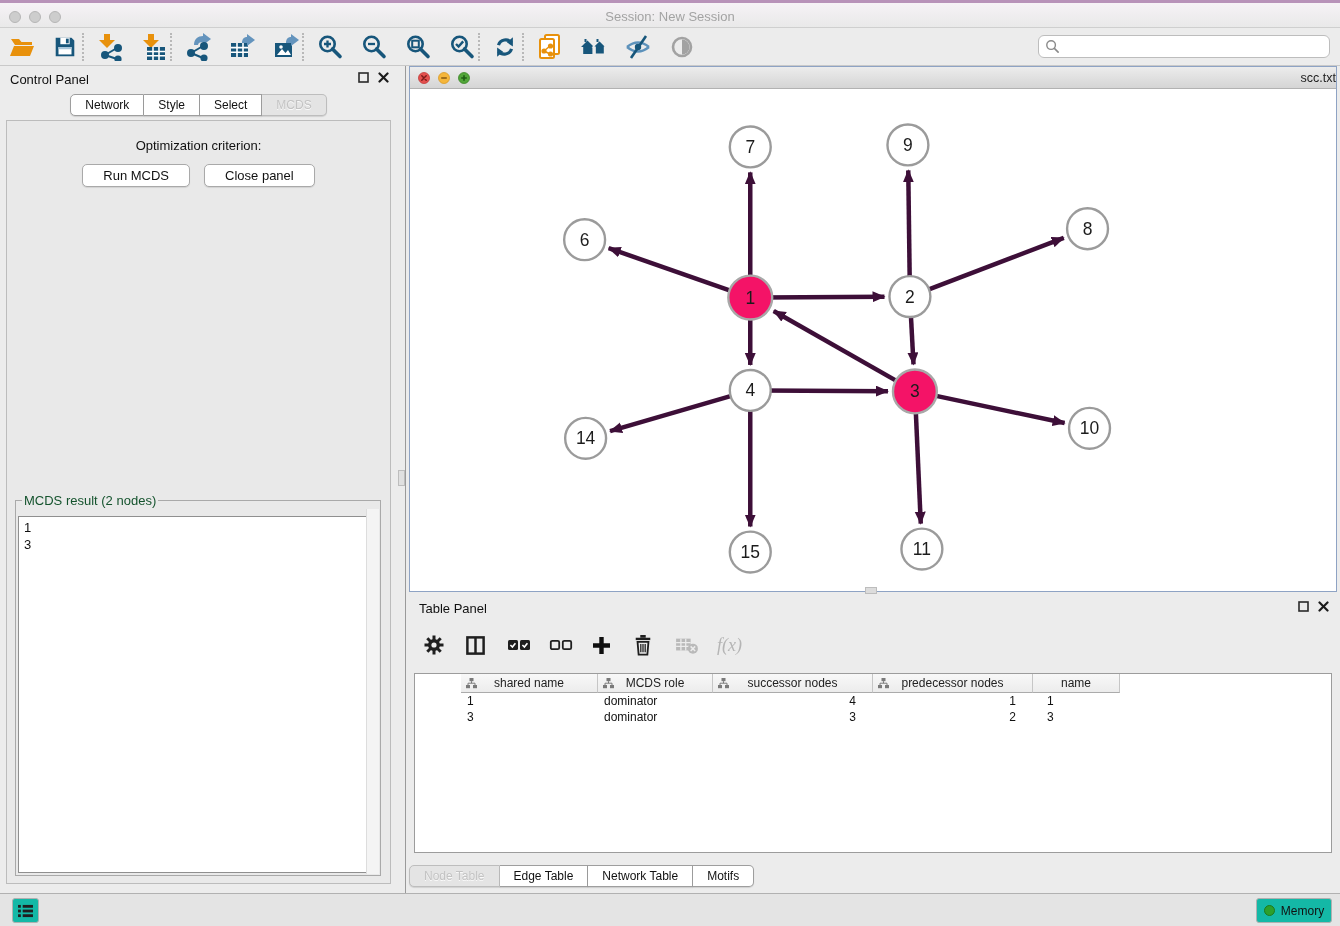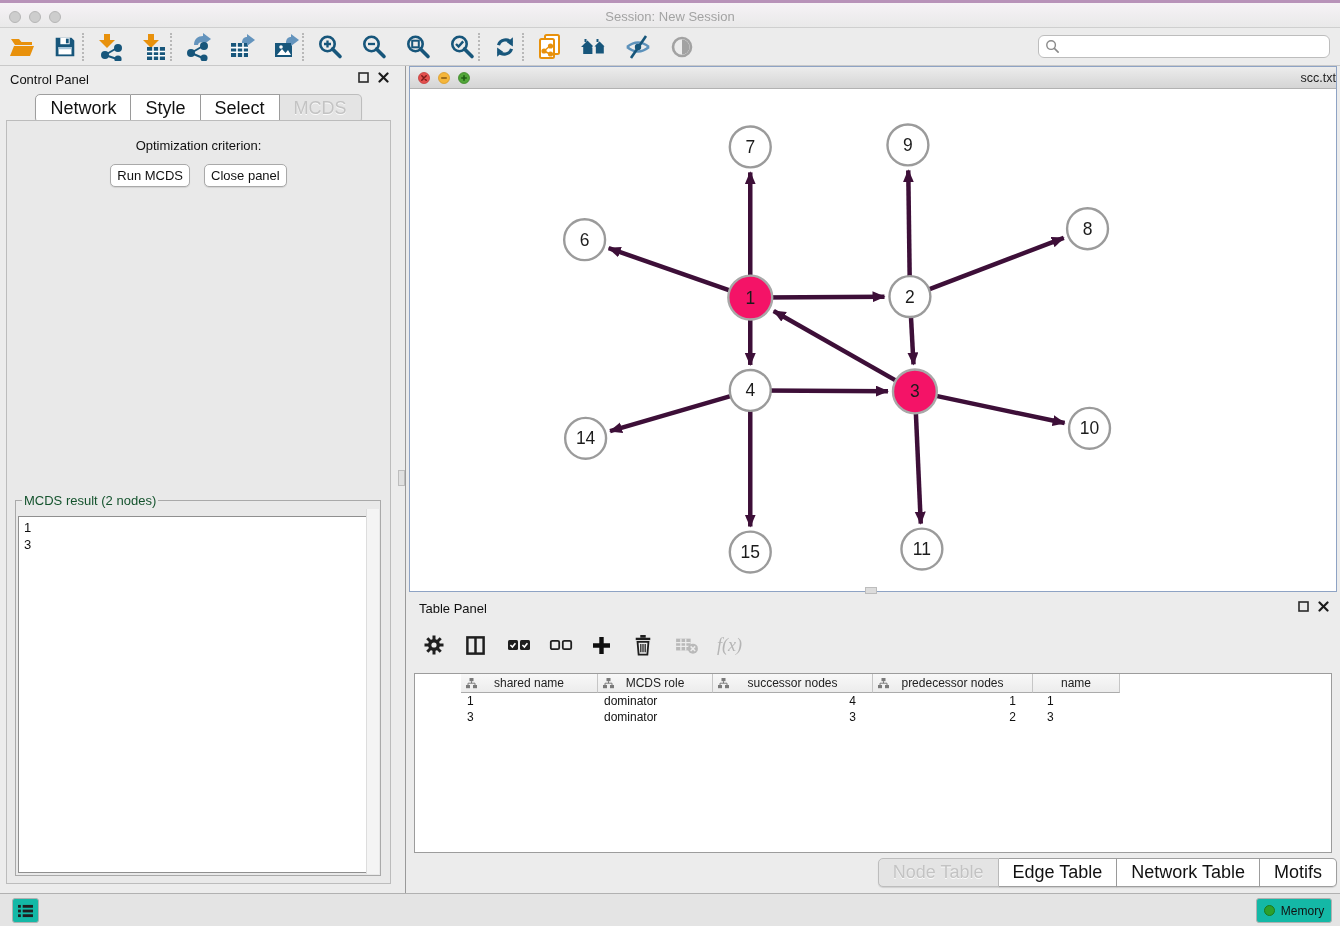--- a/index.html
+++ b/index.html
@@ -44,21 +44,21 @@
 
   
   .control-panel{ position:absolute; left:0; top:66px; width:397px; height:827px; background:#ececec; }
   .panel-head{ position:relative; height:26px; }
   .panel-head .p-title{ position:absolute; left:10px; top:6px; font-size:13px; color:#111; }
   .panel-head .p-icons{ position:absolute; right:8px; top:6px; display:flex; gap:9px; align-items:center; }
 
   .seg{ display:flex; }
   .seg .tab{
     background:#fff; border:1px solid #9e9e9e; border-left:none;
-    padding:3px 14px; font-size:18px; color:#111; white-space:nowrap;
+    padding:3px 14px; font-size:12px; color:#111; white-space:nowrap;
     box-shadow:0 1px 1px rgba(0,0,0,.12);
   }
   .seg .tab:first-child{ border-left:1px solid #9e9e9e; border-radius:5px 0 0 5px; }
   .seg .tab:last-child{ border-radius:0 5px 5px 0; }
   .seg .tab.disabled{ color:#c3c3c3; background:#e4e4e4; border-color:#bdbdbd; text-shadow:0 1px 0 #fafafa; }
   .cp-tabs{ position:absolute; left:0; right:0; top:28px; display:flex; justify-content:center; }
 
   .cp-body{
     position:absolute; left:6px; right:6px; top:54px; bottom:9px;
     background:#e9e9e9; border:1px solid #bcbcbc;
@@ -67,21 +67,21 @@
   .selectbox{
     width:308px; height:23px; margin:9px auto 0 auto; background:#fff;
     border:1px solid #ababab; border-radius:5px; position:relative;
     display:flex; align-items:center; padding-left:12px; font-size:13px;
     box-shadow:0 1px 1px rgba(0,0,0,.08);
   }
   .selectbox .spin{ position:absolute; right:8px; top:4px; }
   .btn-row{ display:flex; justify-content:center; gap:14px; margin-top:11px; }
   .pbtn{
     background:#fff; border:1px solid #a9a9a9; border-radius:5px;
-    padding:3px 6px; font-size:13px; color:#111;
+    padding:3px 20px; font-size:13px; color:#111;
     box-shadow:0 1px 1px rgba(0,0,0,.10);
   }
   .mcds-fieldset{
     position:absolute; left:8px; right:9px; top:372px; bottom:7px;
     border:1px solid #a9a9a9; padding:4px 2px 2px 2px;
   }
   .mcds-fieldset legend{ font-size:13px; color:#14532d; padding:0 2px; margin-left:4px; }
   .result-box{
     position:absolute; left:2px; right:2px; top:8px; bottom:2px;
     background:#fff; border:1px solid #8f8f8f;
@@ -132,21 +132,21 @@
     position:relative; background:linear-gradient(#f8f8f8,#ececec);
     border-right:1px solid #c6c6c6; border-bottom:1px solid #ababab;
     font-size:12px; color:#222; display:flex; align-items:center; justify-content:center;
   }
   .th .sorticon{ position:absolute; left:5px; top:4px; }
   .trow{ display:flex; height:16px; font-size:12px; color:#111; }
   .td{ padding:1px 6px 0 6px; overflow:hidden; white-space:nowrap; }
   .td.r{ text-align:right; padding-right:17px; }
   .td.nm{ padding-left:14px; }
   .c0{ width:137px; } .c1{ width:115px; } .c2{ width:160px; } .c3{ width:160px; } .c4{ width:87px; }
-  .tp-tabs{ position:absolute; left:0; right:0; bottom:6px; display:flex; justify-content:flex-end; }
+  .tp-tabs{ position:absolute; left:0; right:0; bottom:6px; display:flex; justify-content:flex-start; }
 
   
   .statusbar{
     position:absolute; left:0; top:893px; width:1340px; height:33px;
     background:#e4e4e4; border-top:1px solid #b1b1b1;
   }
   .sb-btn{
     position:absolute; top:4px; height:25px; background:#14b8a6; border:1px solid #b0b0b0;
     border-radius:3px; display:flex; align-items:center; justify-content:center;
   }

